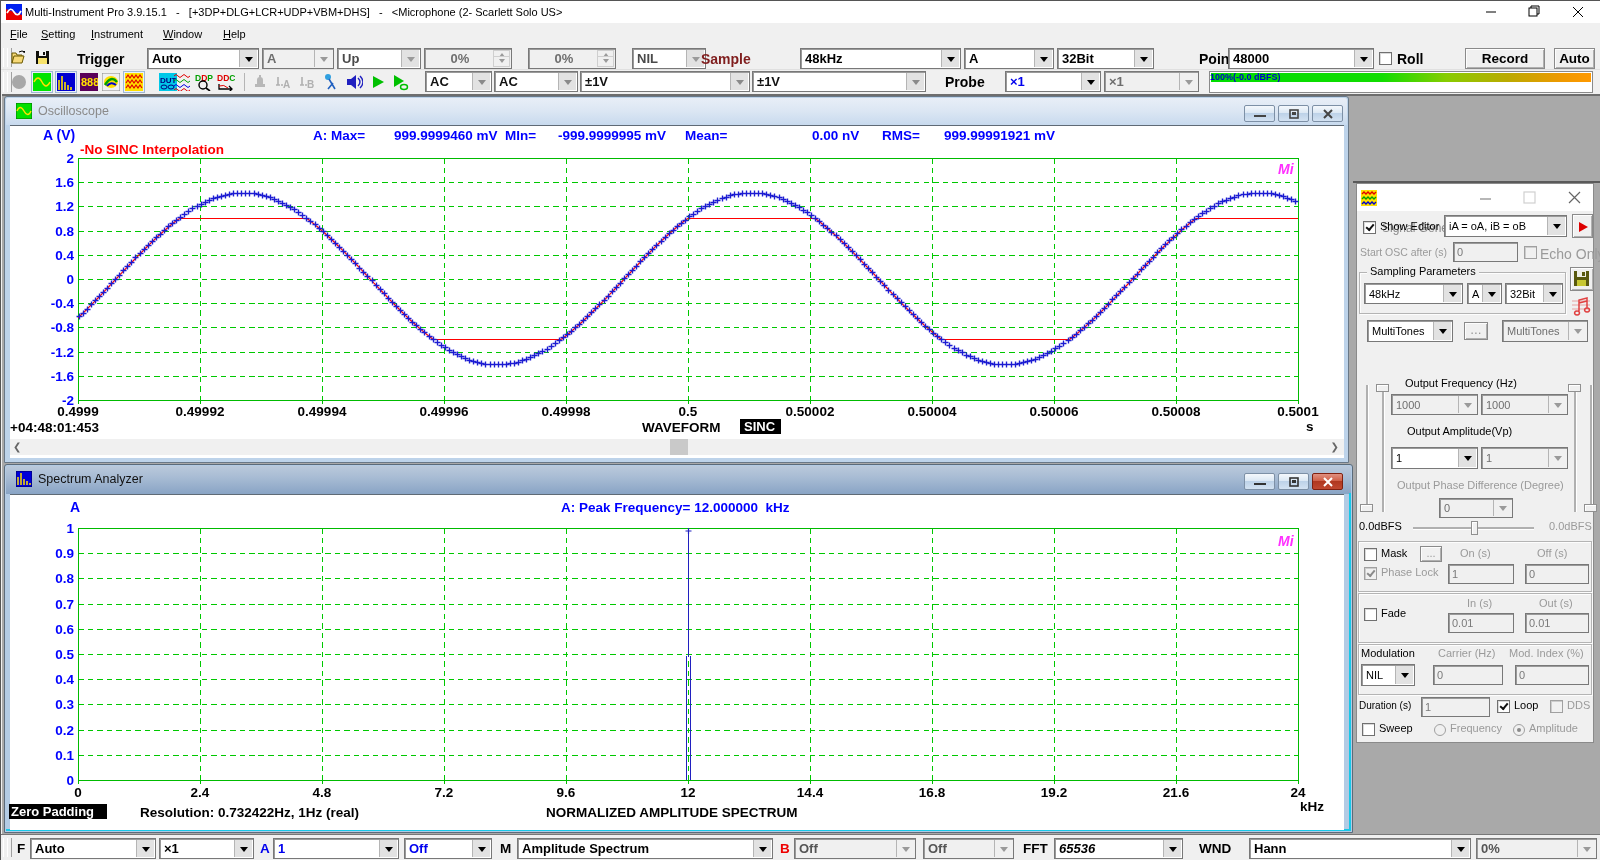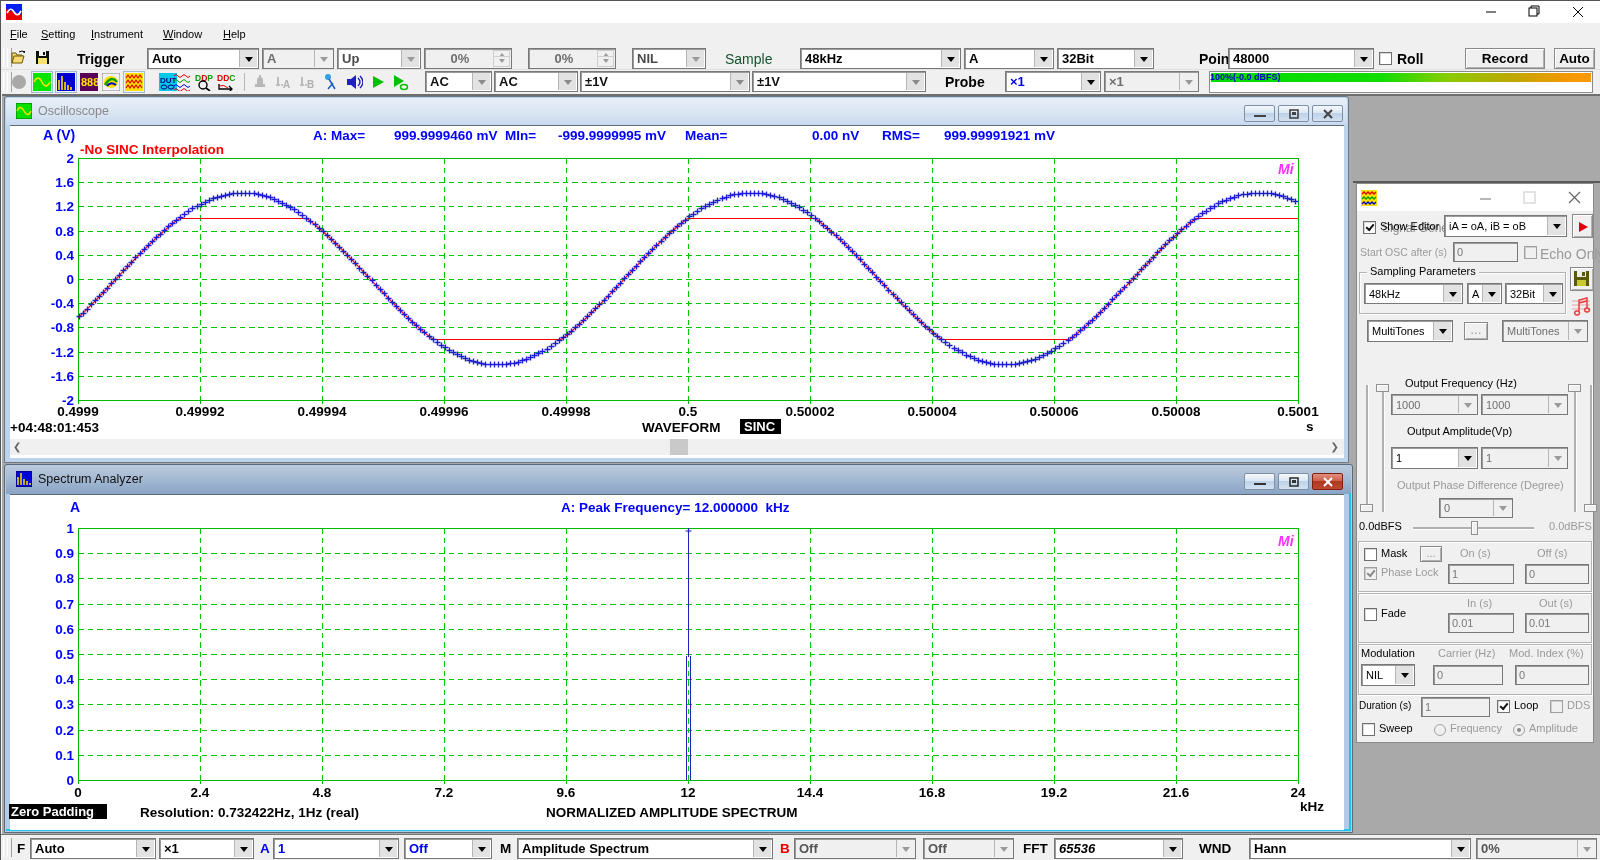--- a/index.html
+++ b/index.html
@@ -25,20 +25,21 @@
 .gb { position:absolute; border:1px solid #b4b4b4; box-shadow:1px 1px 0 #fdfdfd, inset 1px 1px 0 #fdfdfd; }
 .icon { position:absolute; width:22px; height:22px; box-sizing:border-box; }
 </style></head><body>
 <div id="app">
     <div class="abs" style="left:0;top:0;width:1600px;height:22px;background:#fff;"></div>
     <svg class="abs" style="left:5px;top:3px" width="16" height="16">
 <rect width="16" height="16" fill="#e80000"></rect>
       <path d="M0,0 H16 V11 L0,5 Z" fill="#0020f0"></path>
 <path d="M1,9 Q4.5,2 8,8 T15,7" stroke="#fff" stroke-width="1.7" fill="none"></path>
     </svg>
+    <div style="position:absolute;left:24px;top:5px;font-size:11px;white-space:nowrap;color:#000;">Multi-Instrument Pro 3.9.15.1&nbsp;&nbsp; - &nbsp;&nbsp;[+3DP+DLG+LCR+UDP+VBM+DHS]&nbsp;&nbsp; - &nbsp;&nbsp;&lt;Microphone (2- Scarlett Solo US&gt;</div>
     <svg class="abs" style="left:1462px;top:0" width="138" height="22">
 <path d="M23,11 h10" stroke="#000" stroke-width="1"></path>
 <rect x="66" y="7" width="8" height="8" fill="none" stroke="#000" stroke-width="1"></rect>
 <path d="M68,7 v-2 h8 v8 h-2" stroke="#000" stroke-width="1" fill="none"></path>
 <path d="M110,6 l10,10 M120,6 l-10,10" stroke="#000" stroke-width="1"></path>
     </svg>
     <div class="abs" style="left:0;top:22px;width:1600px;height:23px;background:#f0f0f0;"></div>
     <div style="position:absolute;left:9px;top:27px;font-size:11px;white-space:nowrap;color:#000;"><u>F</u>ile</div>
     <div style="position:absolute;left:40px;top:27px;font-size:11px;white-space:nowrap;color:#000;"><u>S</u>etting</div>
     <div style="position:absolute;left:90px;top:27px;font-size:11px;white-space:nowrap;color:#000;"><u>I</u>nstrument</div>
@@ -91,21 +92,21 @@
       <span class="spdn">
         <span class="tri" style="border:3px solid transparent;border-top:4px solid #9a9a9a;margin-top:1px;"></span>
       </span>
     </div>
     <div class="cb" style="left:631px;top:47px;width:74px;height:21px;background:#fff;">
       <span style="position:absolute;left:4px;top:50%;transform:translateY(-54%);font-size:13px;font-weight:bold;color:#4a4a4a;white-space:nowrap;">NIL</span>
       <span class="ab" style="background:#e2e2e2;">
         <span class="tri" style="border-top-color:#9a9a9a;"></span>
       </span>
     </div>
-    <div style="position:absolute;left:724px;top:50px;font-size:14px;white-space:nowrap;font-weight:normal;color:#14532d;">Sample</div>
+    <div style="position:absolute;left:700px;top:50px;font-size:14px;white-space:nowrap;font-weight:bold;color:#7f1d1d;">Sample</div>
     <div class="cb" style="left:799px;top:47px;width:161px;height:21px;background:#fff;">
       <span style="position:absolute;left:4px;top:50%;transform:translateY(-54%);font-size:13px;font-weight:bold;color:#000;white-space:nowrap;">48kHz</span>
       <span class="ab" style="background:#e2e2e2;">
         <span class="tri" style="border-top-color:#000;"></span>
       </span>
     </div>
     <div class="cb" style="left:963px;top:47px;width:90px;height:21px;background:#fff;">
       <span style="position:absolute;left:4px;top:50%;transform:translateY(-54%);font-size:13px;font-weight:bold;color:#000;white-space:nowrap;">A</span>
       <span class="ab" style="background:#e2e2e2;">
         <span class="tri" style="border-top-color:#000;"></span>

